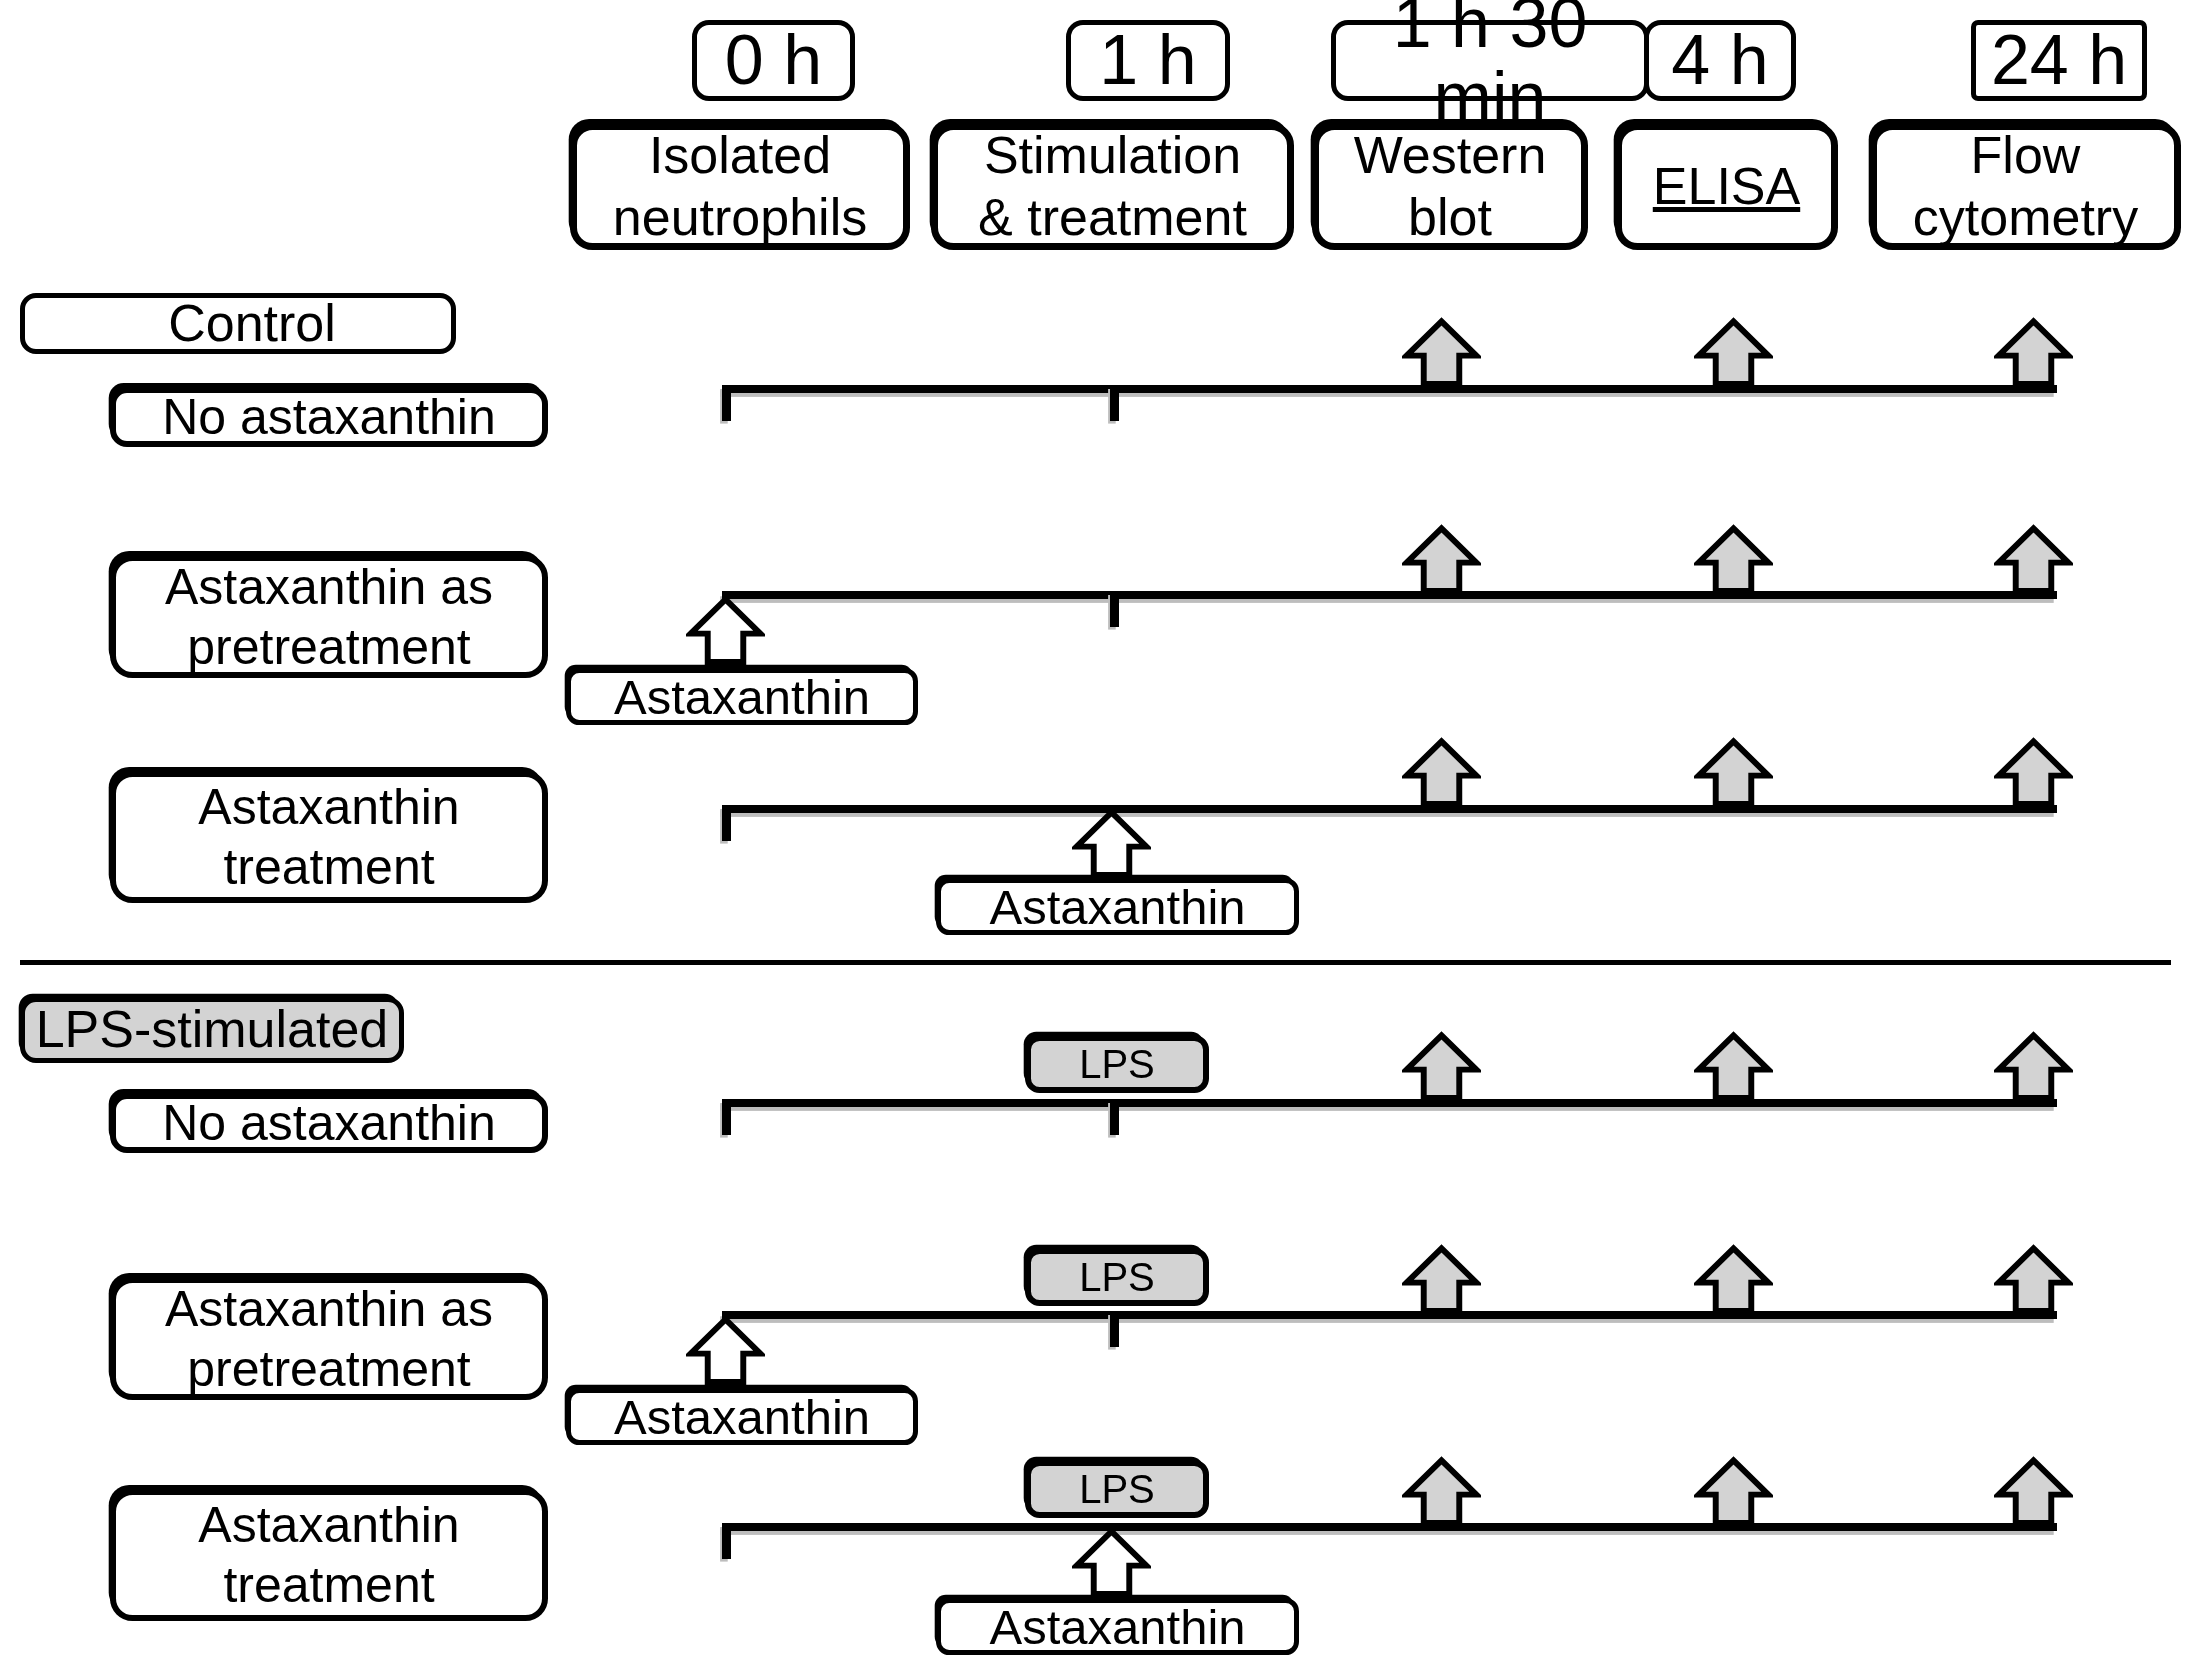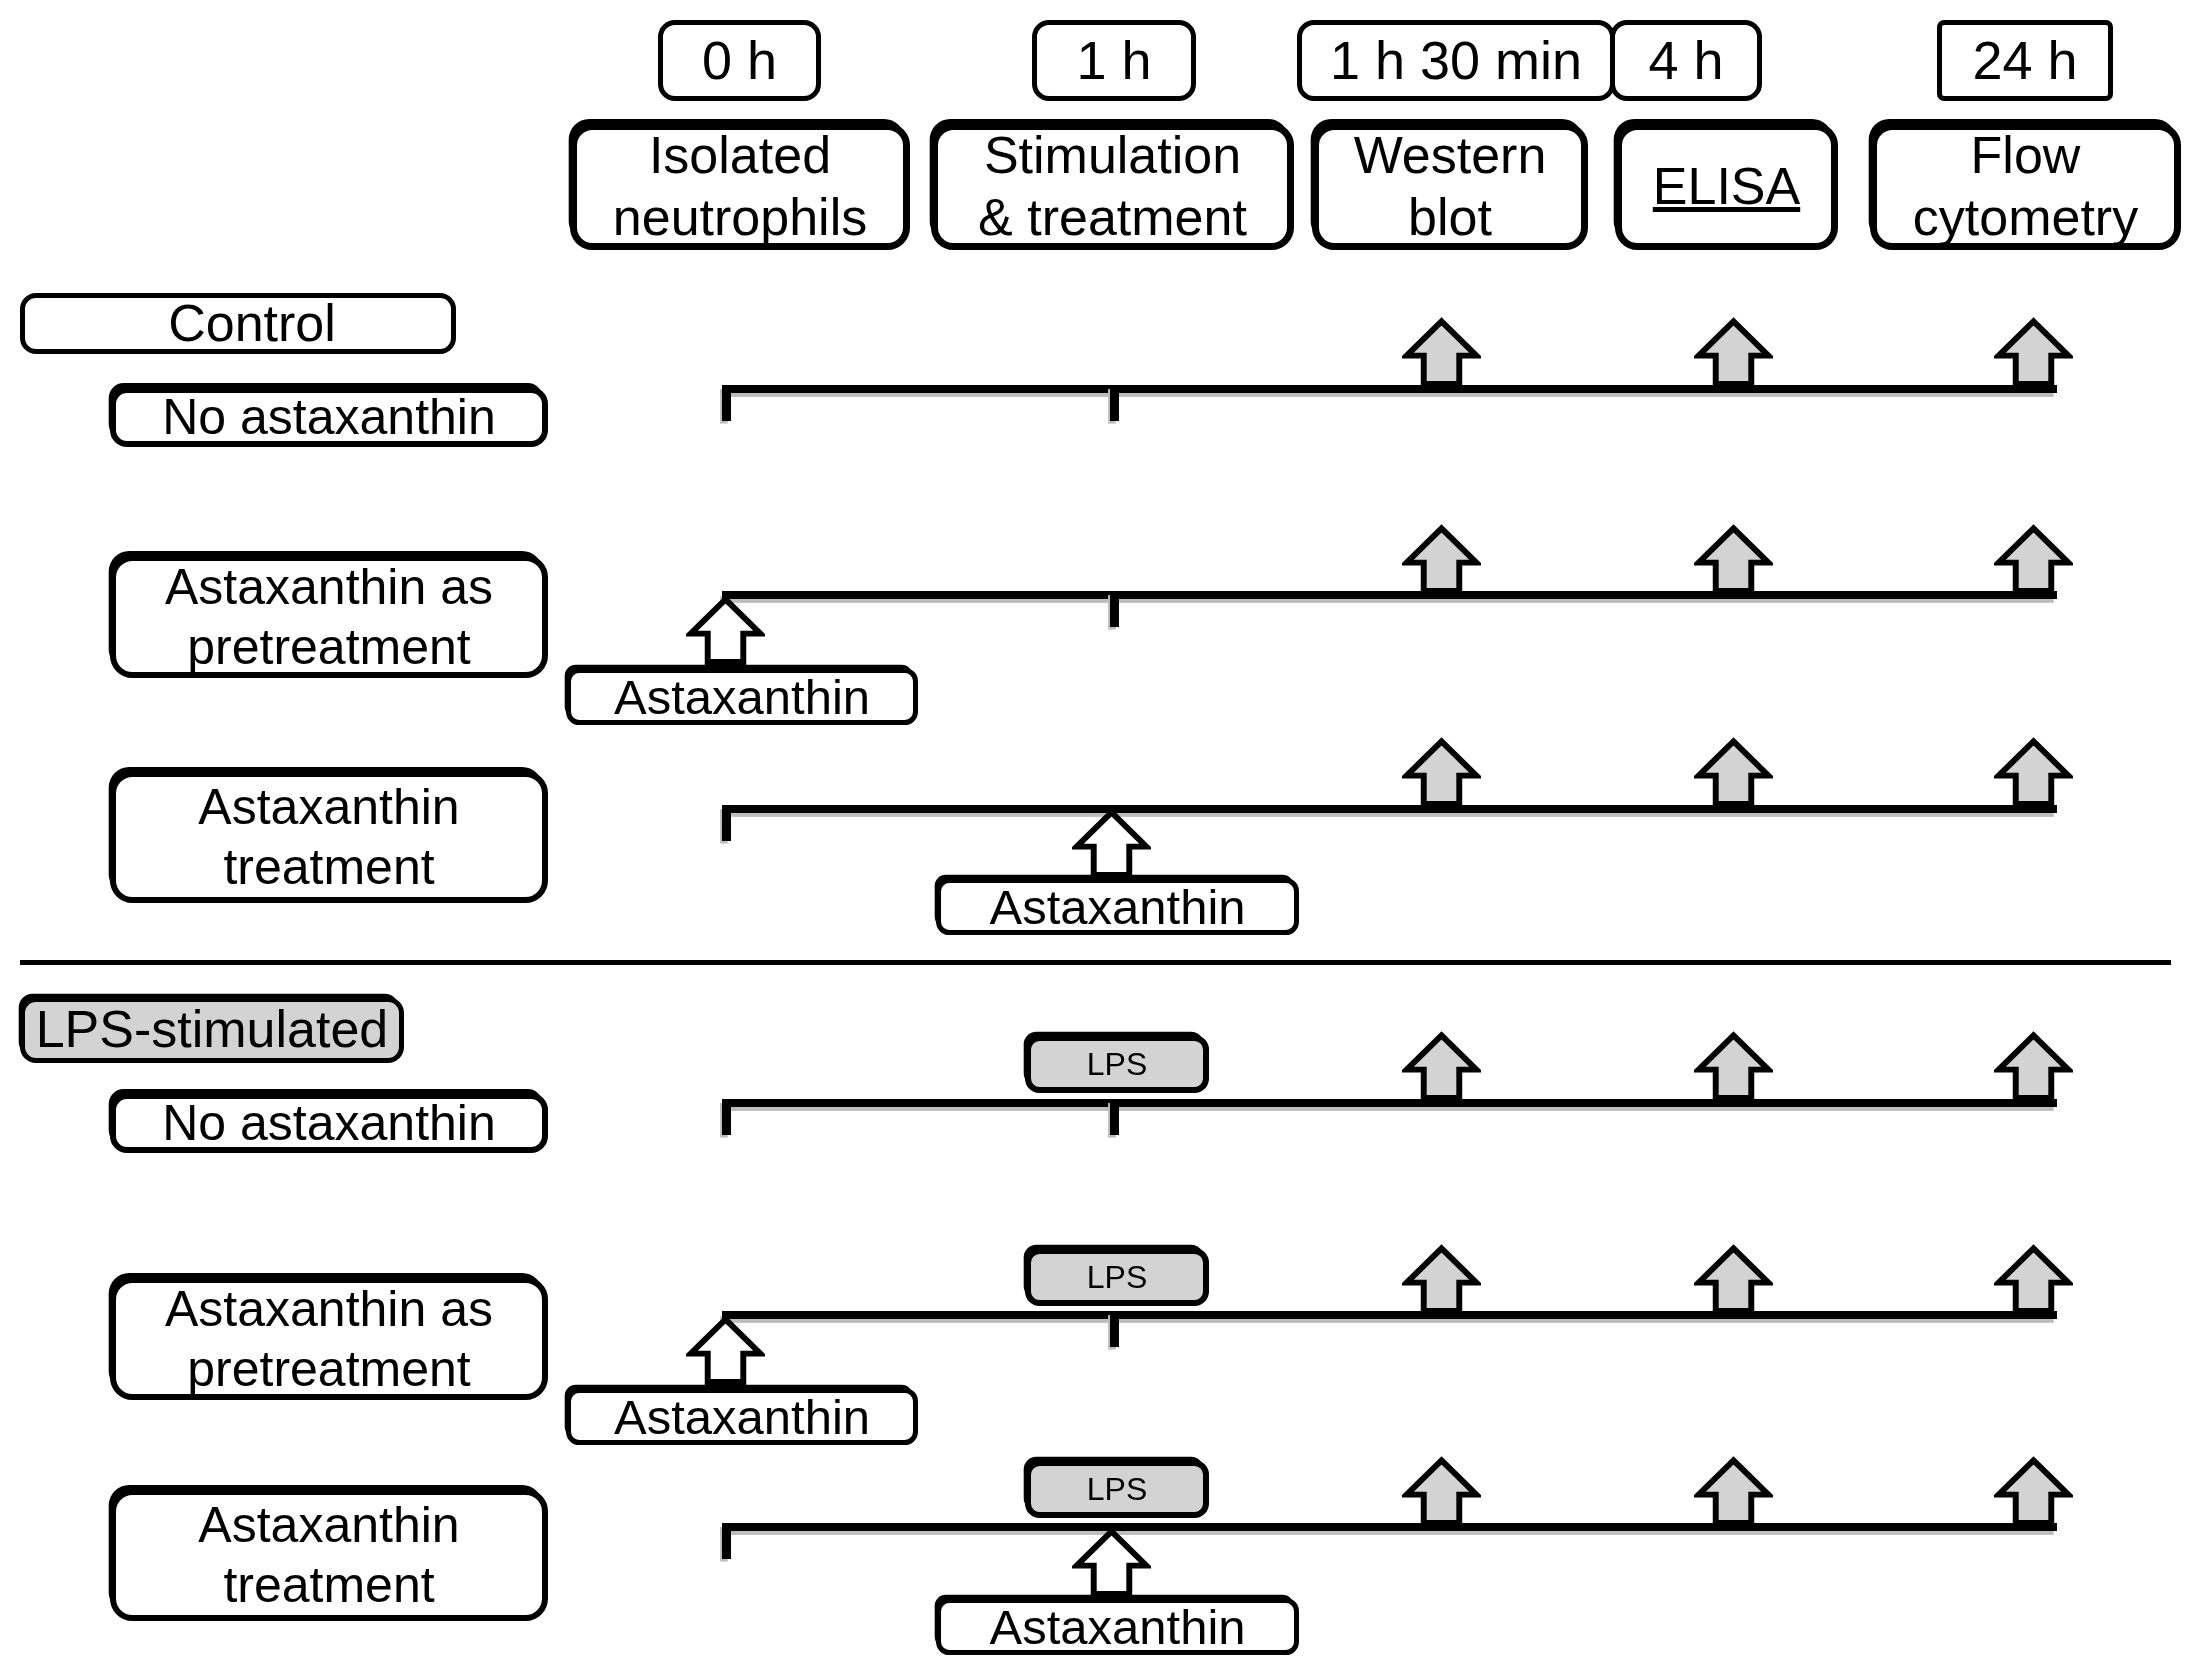--- a/index.html
+++ b/index.html
@@ -19,21 +19,21 @@
     display:flex;
     flex-direction:column;
     align-items:center;
     justify-content:center;
     text-align:center;
   }
   .ln{display:block;}
   .tbox{
     top:20px;height:81px;
     border-width:5.3px;border-radius:17px;
-    font-size:54px;line-height:1.05;
+    font-size:70px;line-height:1.05;margin-left:34px;
   }
   .pbox{
     top:123px;height:127px;
     border-width:7.3px;border-radius:22.5px;
     font-size:52px;line-height:1.18;
     box-shadow:-3.3px -6px 0 -2px #000;
   }
   .lbox{
     border-width:6.6px;border-radius:22.5px;
     font-size:50px;line-height:1.2;
@@ -47,21 +47,21 @@
   .gray{background:#d3d3d3;}
   .abox{
     height:57px;
     border-width:5.3px;border-radius:13.2px;
     font-size:49px;
     box-shadow:-3.3px -5.3px 0 -2px #000;
   }
   .lpsbox{
     width:184px;height:58px;
     border-width:6px;border-radius:14.6px;
-    font-size:32px;
+    font-size:40px;
     box-shadow:-3.3px -5.3px 0 -2px #000;
   }
   .tl{
     position:absolute;left:722px;width:1335px;height:8px;
     background:#000;
     box-shadow:-2.6px 4.6px 0 -0.7px #bdbdbd;
   }
   .tick{
     position:absolute;width:8.6px;height:36px;
     background:#000;

